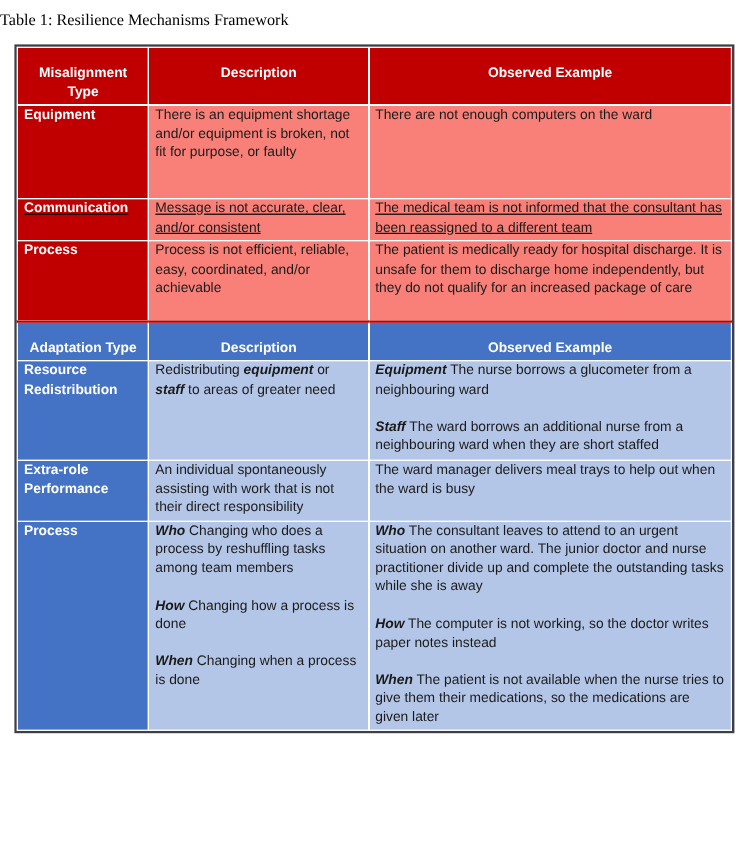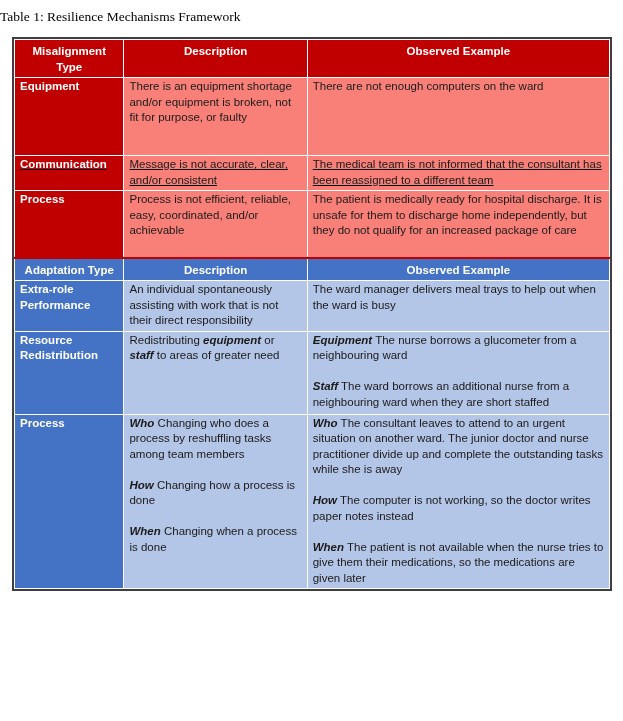--- a/index.html
+++ b/index.html
@@ -42,21 +42,21 @@
     padding:1px 5px 2px 5px;
     font-size:11.5px;
     line-height:15.5px;
     color:var(--body-text);
     overflow:hidden;
   }
   th{
     font-weight:bold;
     text-align:center;
     color:var(--header-text);
-    padding-top:4px;
+    padding-top:14px;
   }
   tr.red-head th{background:var(--dark-red);}
   tr.blue-head th{background:var(--dark-blue);border-top:2.5px solid var(--dark-red);}
   tr.red-row td.label{
     background:var(--dark-red);
     color:var(--header-text);
     font-weight:bold;
   }
   tr.red-row td.light{background:var(--light-red);margin-top:32px;}
   tr.blue-row td.label{
@@ -113,38 +113,38 @@
       <td class="light">The patient is medically ready for hospital discharge. It is unsafe for them to discharge home independently, but they do not qualify for an increased package of care</td>
     </tr>
 
 
     <tr class="blue-head h18">
       <th>Adaptation Type</th>
       <th>Description</th>
       <th>Observed Example</th>
     </tr>
 
-    <tr class="blue-row h47">
-      <td class="label">Extra-role Performance</td>
-      <td class="light">
-            <div class="para"><span>An individual spontaneously assisting with work that is not their direct responsibility</span></div>
-          </td>
-      <td class="light">
-            <div class="para"><span>The ward manager delivers meal trays to help out when the ward is busy</span></div>
-          </td>
-    </tr>
-
     <tr class="blue-row h83">
       <td class="label">Resource Redistribution</td>
       <td class="light">
             <div class="para"><span>Redistributing </span><span class="bi">equipment</span><span> or </span><span class="bi">staff</span><span> to areas of greater need</span></div>
           </td>
       <td class="light">
             <div class="para"><span class="bi">Equipment</span><span> The nurse borrows a glucometer from a neighbouring ward</span></div>
             <div class="para"><span class="bi">Staff</span><span> The ward borrows an additional nurse from a neighbouring ward when they are short staffed</span></div>
+          </td>
+    </tr>
+
+    <tr class="blue-row h47">
+      <td class="label">Extra-role Performance</td>
+      <td class="light">
+            <div class="para"><span>An individual spontaneously assisting with work that is not their direct responsibility</span></div>
+          </td>
+      <td class="light">
+            <div class="para"><span>The ward manager delivers meal trays to help out when the ward is busy</span></div>
           </td>
     </tr>
 
     <tr class="blue-row h174">
       <td class="label">Process</td>
       <td class="light">
             <div class="para"><span class="bi">Who</span><span> Changing who does a process by reshuffling tasks among team members</span></div>
             <div class="para"><span class="bi">How</span><span> Changing how a process is done</span></div>
             <div class="para"><span class="bi">When</span><span> Changing when a process is done</span></div>
           </td>

